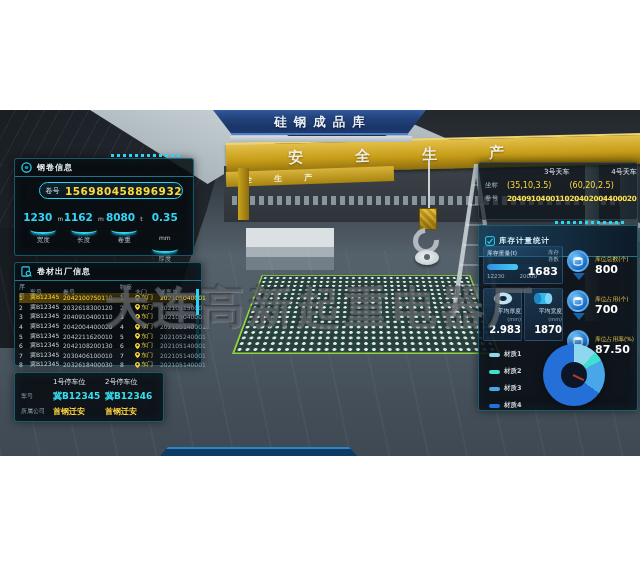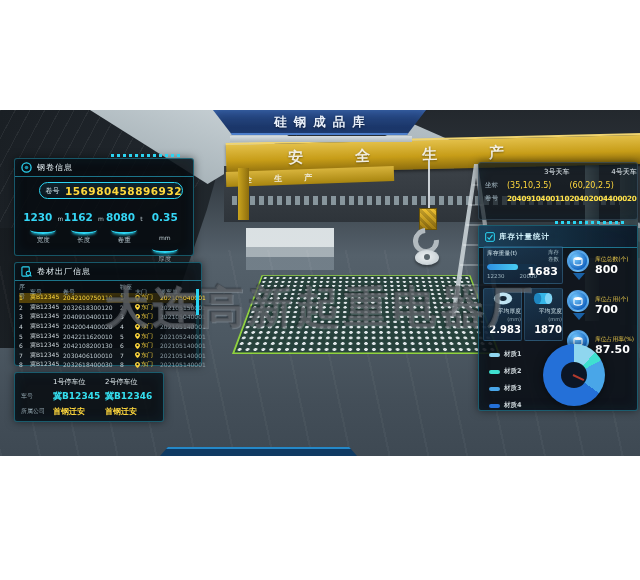--- a/index.html
+++ b/index.html
@@ -82,21 +82,21 @@
     background:linear-gradient(#d7dde0,#aeb8bd); }
 
   
   .panel { position:absolute; z-index:5; background:rgba(7,12,16,.87);
     border:1px solid rgba(45,200,235,.4); border-radius:3px;
     box-shadow:0 0 8px rgba(0,0,0,.5), inset 0 0 12px rgba(20,60,80,.25); }
   .panel.dotted::before { content:""; position:absolute; top:-5px; right:10px; width:72px; height:3px;
     background:repeating-linear-gradient(90deg,#2bd4f2 0 3px, transparent 3px 6px); }
   .p-header { display:flex; align-items:center; gap:5px; padding:3px 6px;
     border-bottom:1px solid rgba(45,200,235,.55); }
-  .p-title { color:#e8f4f8; font-size:8px; font-weight:normal; letter-spacing:1px; }
+  .p-title { color:#e8f4f8; font-size:8px; font-weight:bold; letter-spacing:1px; }
 
   
   .coil-panel { left:14px; top:158px; width:180px; height:98px; }
   .pill { display:flex; align-items:center; margin:5px 10px 0 24px; height:17px;
     border:1px solid #2bd4f2; border-radius:9px;
     background:linear-gradient(rgba(22,52,66,.55),rgba(10,26,36,.65)); }
   .pill .pl { width:36px; text-align:center; color:#cfe3ea; font-size:7px; }
   .pill .pv { color:#ffd83d; font-size:10.5px; font-weight:bold; letter-spacing:.5px; }
   .coil-stats { display:flex; justify-content:space-between; padding:7px 8px 0 8px; }
   .cstat { width:25%; text-align:center; }
@@ -132,21 +132,21 @@
   .crane-panel { left:478px; top:162px; width:160px; height:58px; background:rgba(10,16,22,.68);
     border:1px solid rgba(70,100,120,.5); padding:4px 6px; }
   .crane-grid { display:grid; grid-template-columns:22px 1fr 1fr; row-gap:4px; align-items:center; }
   .crane-grid .ct { color:#e6eef2; font-size:7px; text-align:right; }
   .crane-grid .cl { color:#9fb3bd; font-size:6.5px; }
   .crane-grid .coord { color:#ffd83d; font-size:8px; }
   .crane-grid .ccoil { color:#ffe24a; font-size:7.2px; font-weight:bold; letter-spacing:-.2px; }
 
   
   .inv-panel { left:478px; top:225px; width:160px; height:186px; background:rgba(8,13,19,.88); }
-  .inv-header { display:flex; align-items:center; gap:4px; height:22px; padding:0 6px;
+  .inv-header { display:flex; align-items:center; gap:4px; height:16px; padding:15px 6px;
     background:linear-gradient(90deg, rgba(28,66,92,.95), rgba(12,28,44,.75));
     border-bottom:1px solid rgba(45,200,235,.5); }
   .inv-title { color:#cfeef7; font-size:7.5px; font-weight:bold; letter-spacing:1px; }
   .card { position:absolute; background:linear-gradient(160deg, rgba(42,98,142,.45), rgba(16,36,60,.6));
     border:1px solid rgba(90,170,220,.25); border-radius:2px; }
   .w-card { left:4px; top:20px; width:80px; height:38px; padding:2px 3px; }
   .w-title { color:#cfe3ea; font-size:5.8px; }
   .w-count-lab { position:absolute; right:3px; top:2px; color:#9fb6c0; font-size:5.5px; text-align:right; line-height:1.2; }
   .w-bar { position:absolute; left:3px; top:17px; width:50px; height:6px; background:#14314a; border-radius:3px; overflow:hidden; }
   .w-bar-fill { height:100%; background:linear-gradient(90deg,#2e8fe0,#48ccf2); border-radius:3px; }

